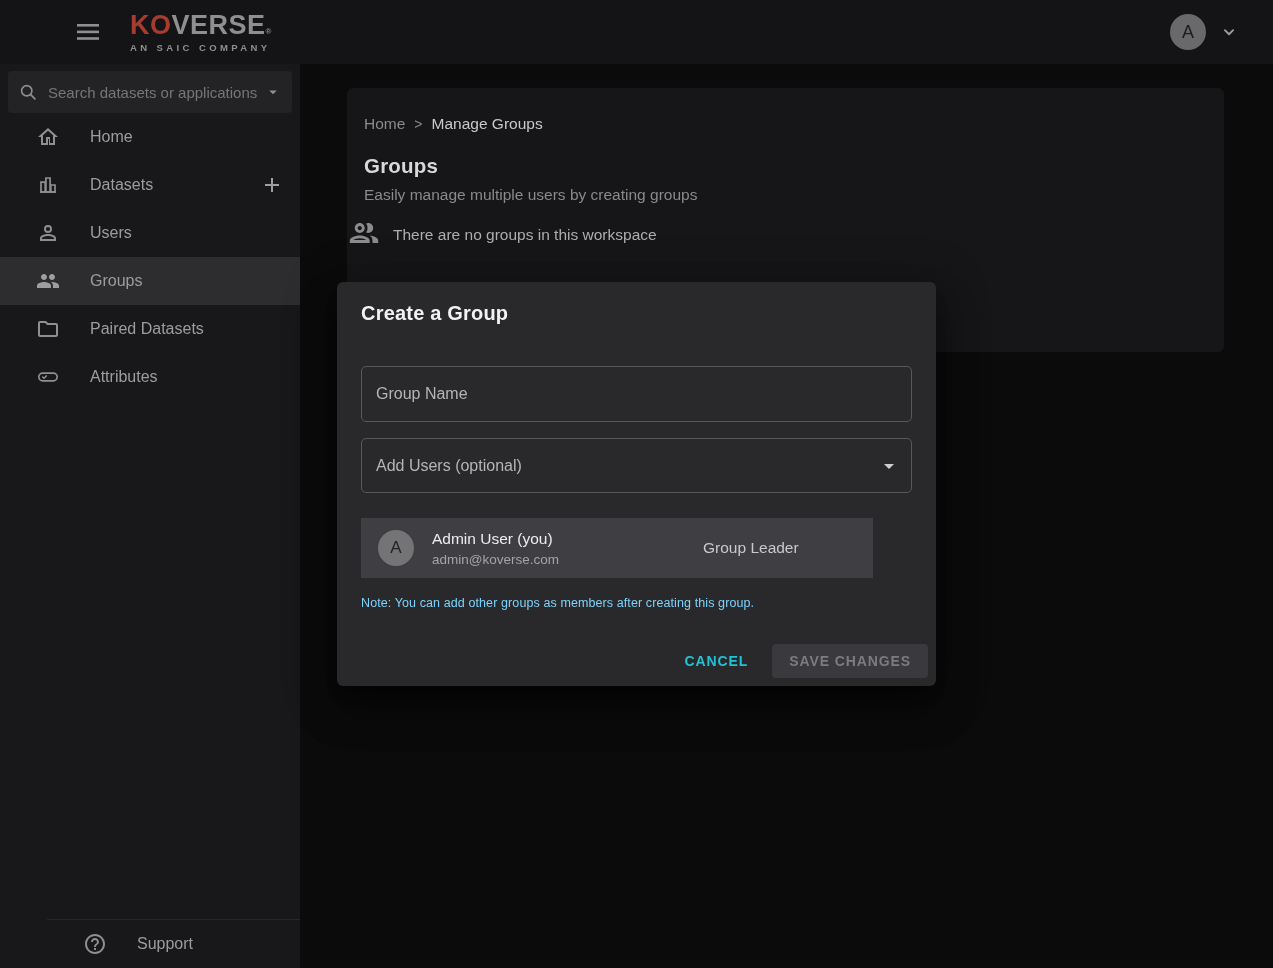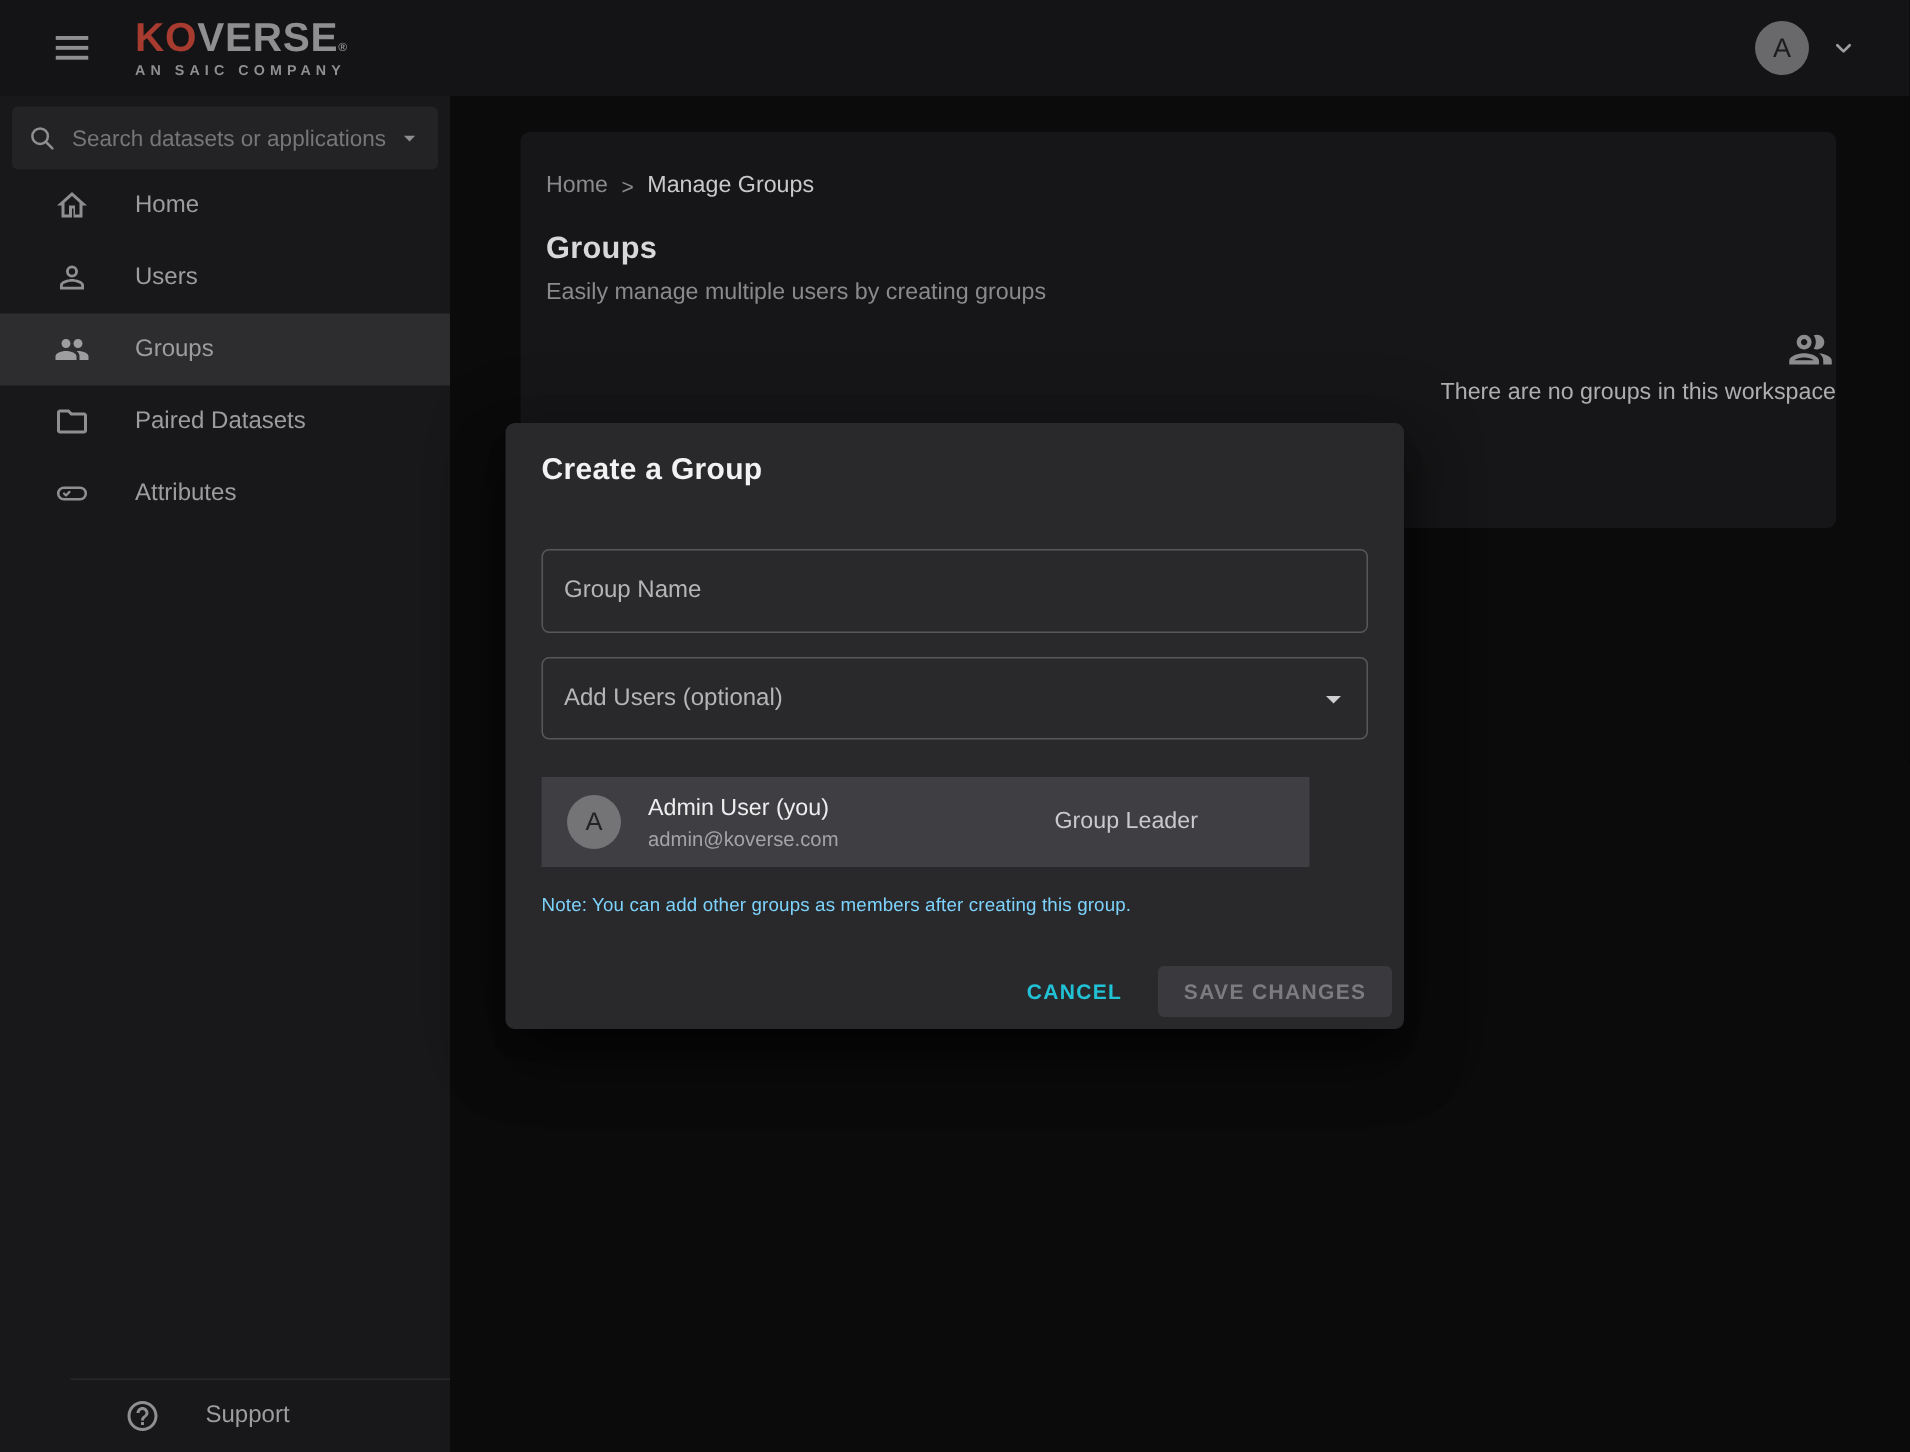--- a/index.html
+++ b/index.html
@@ -6,21 +6,21 @@
   html,body { width:1273px; height:968px; overflow:hidden; }
   body {
     font-family:"Liberation Sans","DejaVu Sans",sans-serif;
     background:#0b0b0c; color:#e8e8e9; position:relative;
   }
   svg { display:block; }
 
   
   .topbar {
     position:absolute; left:0; top:0; width:1273px; height:64px;
-    background:#141416; display:flex; align-items:center; z-index:5;
+    background:#141416; display:flex; align-items:center; z-index:5;padding-left:40px;
   }
   .menu-btn { width:48px; height:48px; margin-left:24px; display:flex; align-items:center; justify-content:center; cursor:pointer; }
   .logo { margin-left:18px; display:flex; flex-direction:column; line-height:1; user-select:none; }
   .logo-word { font-size:27px; font-weight:bold; letter-spacing:0.5px; color:#8f8f91; }
   .logo-word .red { color:#a73b2f; }
   .logo-reg { font-size:8px; vertical-align:baseline; color:#8f8f91; }
   .logo-sub { font-size:9.5px; letter-spacing:3.4px; color:#8f8f91; margin-top:4px; font-weight:bold; }
   .topbar-right { position:absolute; right:35px; top:0; height:64px; display:flex; align-items:center; gap:14px; }
   .avatar {
     width:36px; height:36px; border-radius:50%; background:#69696c;
@@ -66,21 +66,21 @@
   .card {
     position:absolute; left:47px; top:24px; width:877px; height:264px;
     background:#161618; border-radius:6px; padding:27px 0 0 17px;
   }
   .crumbs { display:flex; align-items:center; font-size:15.5px; gap:9px; }
   .crumb-home { color:#8a8a8c; cursor:pointer; }
   .crumb-sep { color:#8a8a8c; font-size:14px; }
   .crumb-cur { color:#c9c9cb; }
   .page-title { margin-top:21px; font-size:20.5px; font-weight:bold; color:#d8d8da; letter-spacing:0.2px; }
   .page-sub { margin-top:8px; font-size:15.5px; color:#8a8a8c; }
-  .empty { position:absolute; left:0; right:0; top:128px; display:flex; flex-direction:column; align-items:flex-end; }
+  .empty { position:absolute; left:0; right:0; top:128px; display:flex; flex-direction:row; align-items:center;gap:12px; }
   .empty-text { margin-top:3px; font-size:15.5px; color:#aeaeb0; }
 
   
   .modal {
     position:absolute; left:337px; top:282px; width:599px; height:404px;
     background:#29292c; border-radius:6px; z-index:20;
     box-shadow:0 11px 15px -7px rgba(0,0,0,.45), 0 24px 38px 3px rgba(0,0,0,.30), 0 9px 46px 8px rgba(0,0,0,.26);
     padding:4px;
   }
   .modal-title { position:absolute; left:24px; top:20px; font-size:20px; font-weight:bold; color:#f2f2f3; letter-spacing:0.2px; }
@@ -160,20 +160,30 @@
     </svg>
   </div>
 
   <div class="nav-item">
     <svg class="ic" viewBox="0 0 24 24">
       <path d="M12 5.69l5 4.5V18h-3v-6H10v6H7v-7.81l5-4.5M12 3L2 12h3v8h7v-6h1v6h6v-8h3L12 3z" fill="#8f8f91"></path>
     </svg>
     <span>Home</span>
   </div>
 
+  <div class="nav-item">
+    <svg class="ic" viewBox="0 0 24 24">
+      <path d="M5 9.2h4.2V19H5zM9.9 5h4.2v14H9.9zM14.8 12h4.2v7h-4.2z" fill="none" stroke="#8f8f91" stroke-width="1.7"></path>
+      <line x1="4" y1="19" x2="20" y2="19" stroke="#8f8f91" stroke-width="1.7"></line>
+    </svg>
+    <span>Datasets</span>
+    <svg class="trail" viewBox="0 0 24 24">
+      <path d="M19 13h-6v6h-2v-6H5v-2h6V5h2v6h6v2z" fill="#9e9ea0"></path>
+    </svg>
+  </div>
 
 
   <div class="nav-item">
     <svg class="ic" viewBox="0 0 24 24">
       <path d="M12 5.9a2.1 2.1 0 1 1 0 4.2 2.1 2.1 0 0 1 0-4.2m0 9c2.97 0 6.1 1.46 6.1 2.1v1.1H5.9V17c0-.64 3.13-2.1 6.1-2.1M12 4a4 4 0 1 0 0 8 4 4 0 0 0 0-8zm0 9c-2.67 0-8 1.34-8 4v3h16v-3c0-2.66-5.33-4-8-4z" fill="#8f8f91"></path>
     </svg>
     <span>Users</span>
   </div>
 
   <div class="nav-item active">

